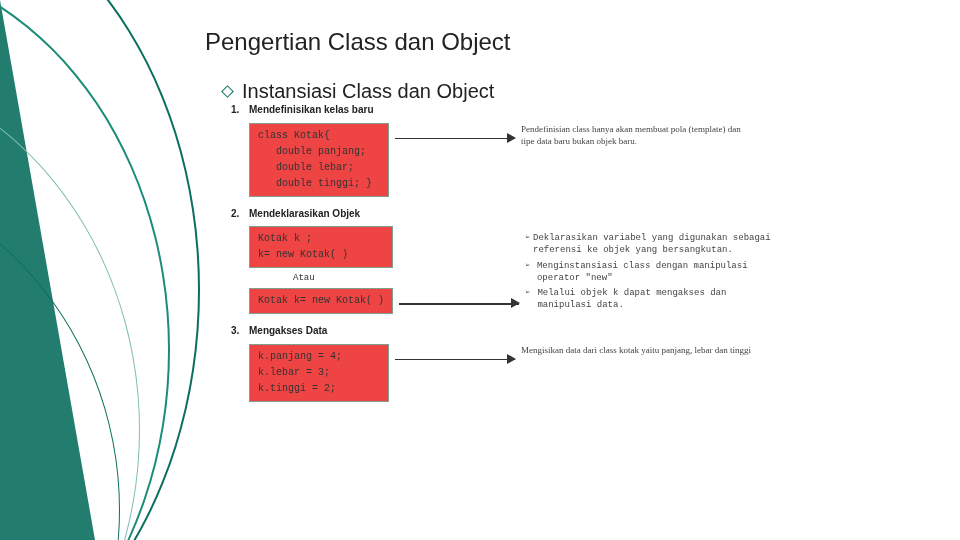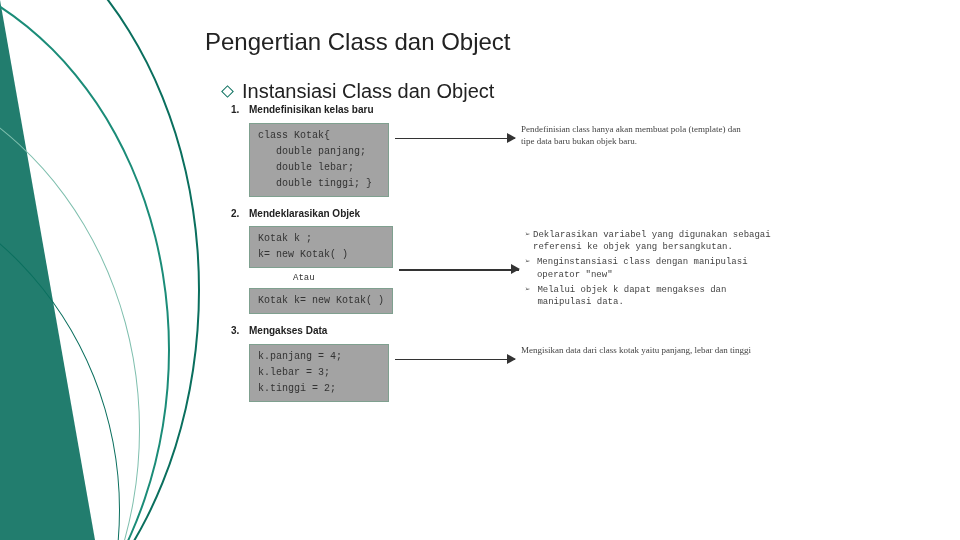--- a/index.html
+++ b/index.html
@@ -9,21 +9,21 @@
   .curve{position:absolute;border:2px solid;border-radius:50%}
   .content{position:absolute;left:205px;top:28px;width:720px}
   .title{font-size:24px;font-weight:400;color:#222;margin-bottom:24px}
   .sub{font-size:20px;color:#222;margin-left:18px;margin-bottom:0}
   .sub .d{display:inline-block;transform:rotate(45deg);width:9px;height:9px;border:1px solid #0a6f5e;margin-right:10px;position:relative;top:-2px}
   .block{margin-left:26px;font-size:10px;color:#222;line-height:1.35}
   .row{display:flex;align-items:flex-start;margin-bottom:6px}
   .num{font-weight:700;width:18px}
   .bh{font-weight:700}
   .coderow{display:flex;align-items:flex-start;margin:2px 0 10px 18px}
-  .codebox{border:1px solid #7fa08f;background:#a3a3a3;padding:4px 8px;font-family:"Courier New",monospace;font-size:10px;color:#333;line-height:1.6;min-width:140px}
+  .codebox{border:1px solid #7fa08f;background:#ef4444;padding:4px 8px;font-family:"Courier New",monospace;font-size:10px;color:#333;line-height:1.6;min-width:140px}
   .arrow{width:120px;height:20px;position:relative;margin:6px 6px 0 6px}
   .arrow::before{content:"";position:absolute;left:0;top:9px;width:100%;height:1.5px;background:#333}
   .arrow::after{content:"";position:absolute;right:-1px;top:4px;width:0;height:0;border-left:9px solid #333;border-top:5.5px solid transparent;border-bottom:5.5px solid transparent}
   .desc{font-family:Liberation Serif, serif;font-size:9px;color:#444;max-width:230px;line-height:1.35}
   .atau{font-size:9px;margin:4px 0 4px 44px;color:#333;font-family:Liberation Mono, monospace}
   .blist{font-family:"Courier New",monospace;font-size:9px;color:#444;max-width:260px;line-height:1.35}
   .blist .it{display:flex;margin-bottom:3px}
   .blist .m{width:14px}
 </style>
 </head>
@@ -56,21 +56,21 @@
       <div class="arrow"></div>
       <div class="desc">Pendefinisian class hanya akan membuat pola (template) dan tipe data baru bukan objek baru.</div>
     </div>
   </div>
 
   <div class="block">
     <div class="row">
       <span class="num">2.</span>
       <span class="bh">Mendeklarasikan Objek</span>
     </div>
-    <div class="coderow" style="align-items:center">
+    <div class="coderow" style="align-items:flex-end">
       <div style="display:flex;flex-direction:column">
         <div class="codebox" style="white-space:pre">Kotak k ;
 k= new Kotak( )</div>
         <div class="atau">Atau</div>
         <div class="codebox" style="white-space:pre">Kotak k= new Kotak( )</div>
       </div>
       <div class="arrow" style="margin-top:0"></div>
       <div class="blist">
         <div class="it">
             <span class="m">➢</span>

